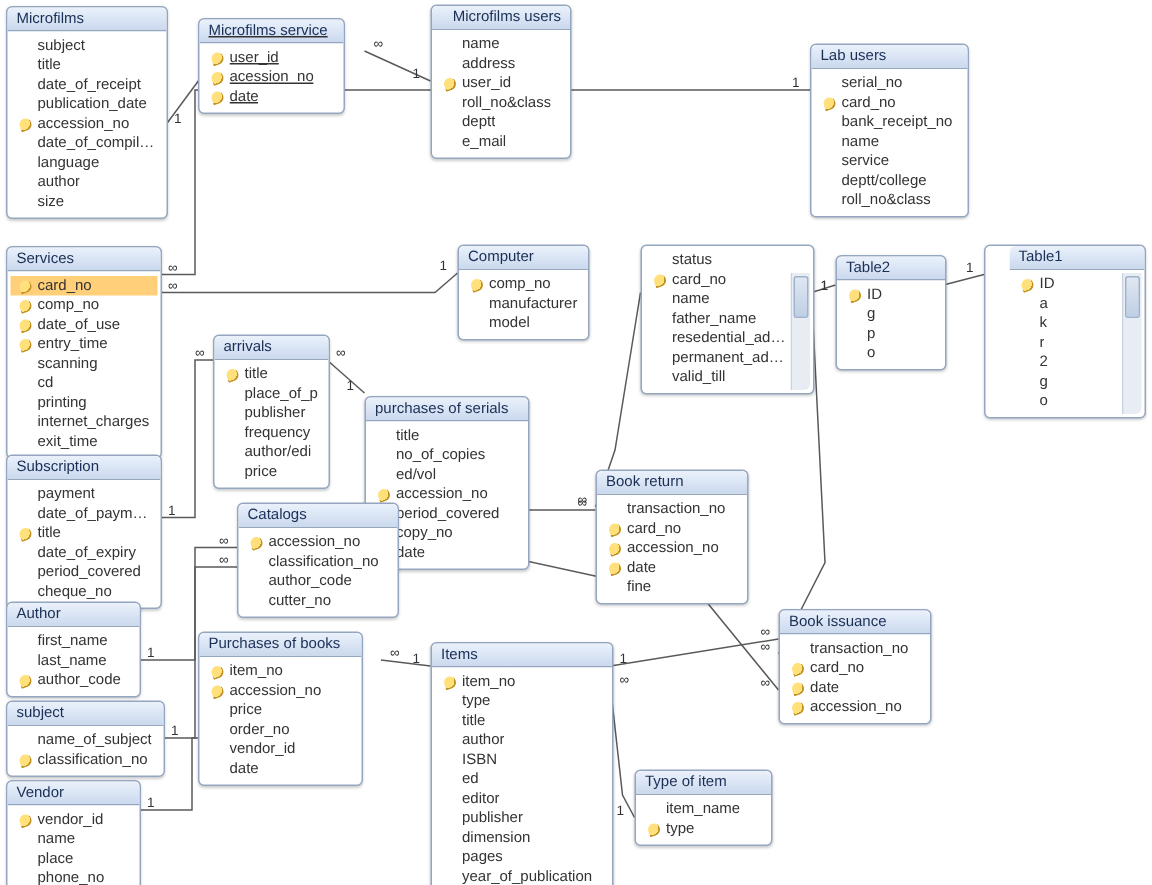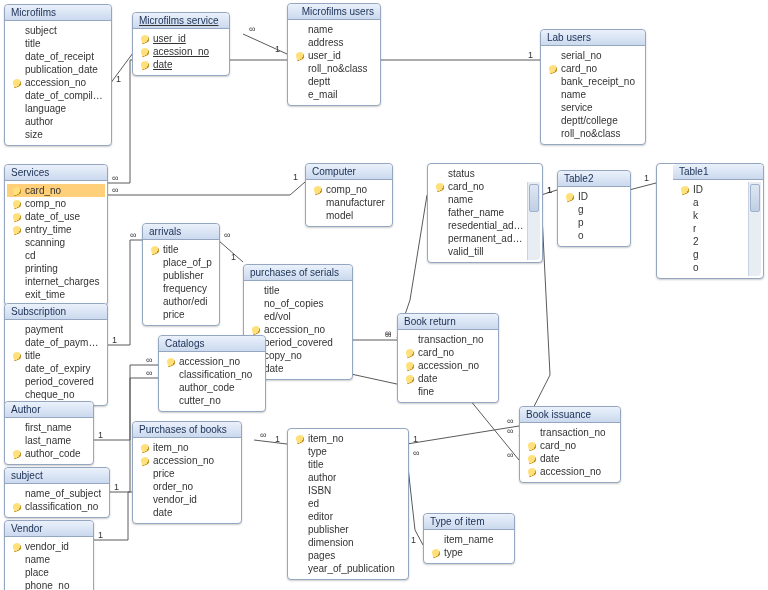--- a/index.html
+++ b/index.html
@@ -589,20 +589,21 @@
           <span class="key-icon"></span>
           <span class="field-name">vendor_id</span>
         </div>
         <div class="field">
           <span class="key-icon"></span>
           <span class="field-name">date</span>
         </div>
       </div>
     </div>
     <div class="table" style="left: 287px; top: 428px; width: 120px;">
+      <div class="table-title">Items</div>
       <div class="fields">
         <div class="field">
           <span class="key-icon on"></span>
           <span class="field-name">item_no</span>
         </div>
         <div class="field">
           <span class="key-icon"></span>
           <span class="field-name">type</span>
         </div>
         <div class="field">

